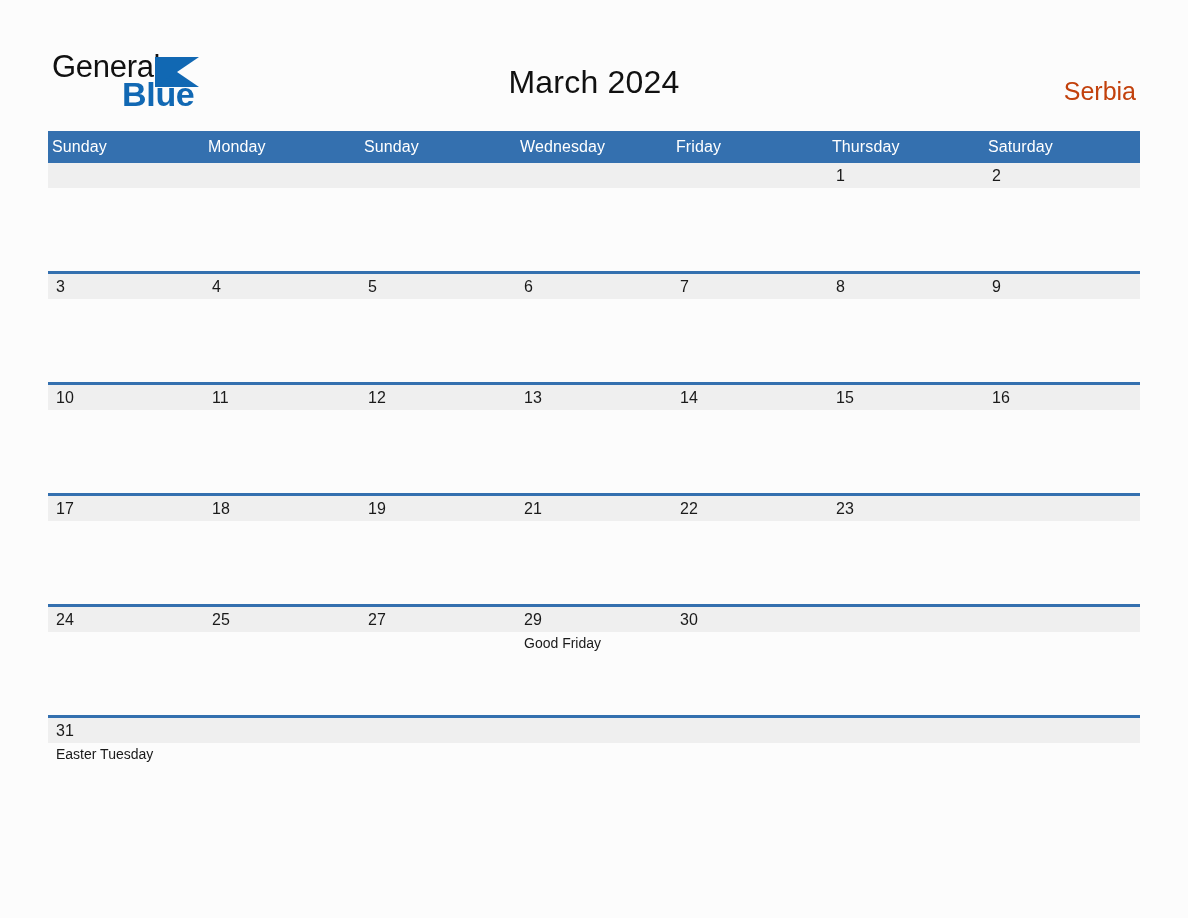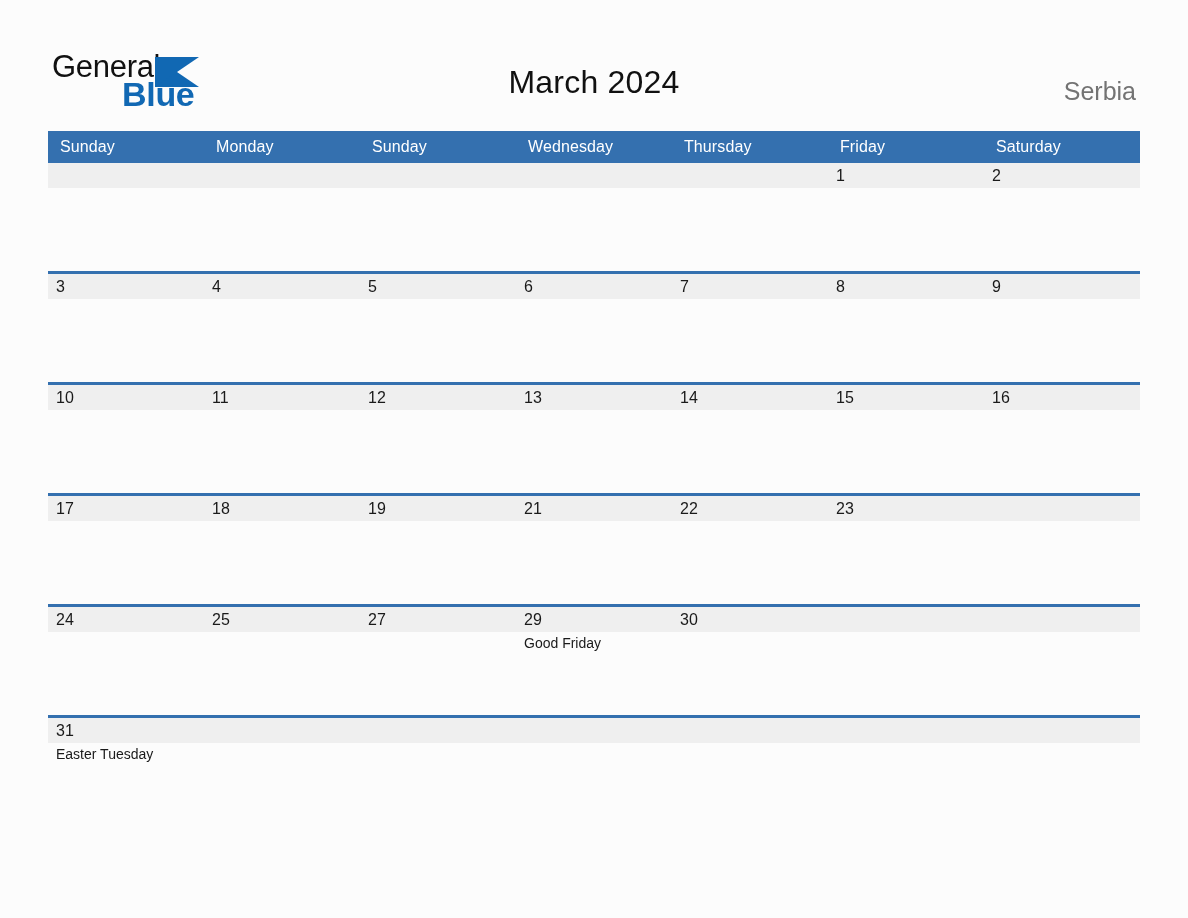--- a/index.html
+++ b/index.html
@@ -79,21 +79,21 @@
     color: #111111;
     letter-spacing: 0.2px;
   }
 
   .cal-region {
     position: absolute;
     right: 52px;
     top: 76px;
     font-size: 25px;
     line-height: 30px;
-    color: #737373;
+    color: #c2410c;
     text-align: right;
   }
 
   
   .grid {
     position: absolute;
     left: 48px;
     top: 131px;
     width: 1092px;
   }
@@ -101,21 +101,21 @@
   .dow-row {
     display: flex;
     width: 1092px;
     height: 32px;
     background: #3470AF;
   }
   .dow-cell {
     width: 156px;
     height: 32px;
     box-sizing: border-box;
-    padding-left: 12px;
+    padding-left: 4px;
     display: flex;
     align-items: center;
     color: #ffffff;
     font-size: 16px;
     line-height: 18px;
     letter-spacing: 0.1px;
   }
 
   .week {
     width: 1092px;
@@ -200,22 +200,22 @@
 
   </div>
 
   <div class="grid">
 
     <div class="dow-row">
       <div class="dow-cell">Sunday</div>
       <div class="dow-cell">Monday</div>
       <div class="dow-cell">Sunday</div>
       <div class="dow-cell">Wednesday</div>
+      <div class="dow-cell">Friday</div>
       <div class="dow-cell">Thursday</div>
-      <div class="dow-cell">Friday</div>
       <div class="dow-cell">Saturday</div>
     </div>
 
     <div id="weeks-container">
         <div class="week first">
           <div class="week-inner">
             <div class="numbers-band"></div>
             <div class="cells">
               <div class="day-cell"></div>
               <div class="day-cell"></div>

